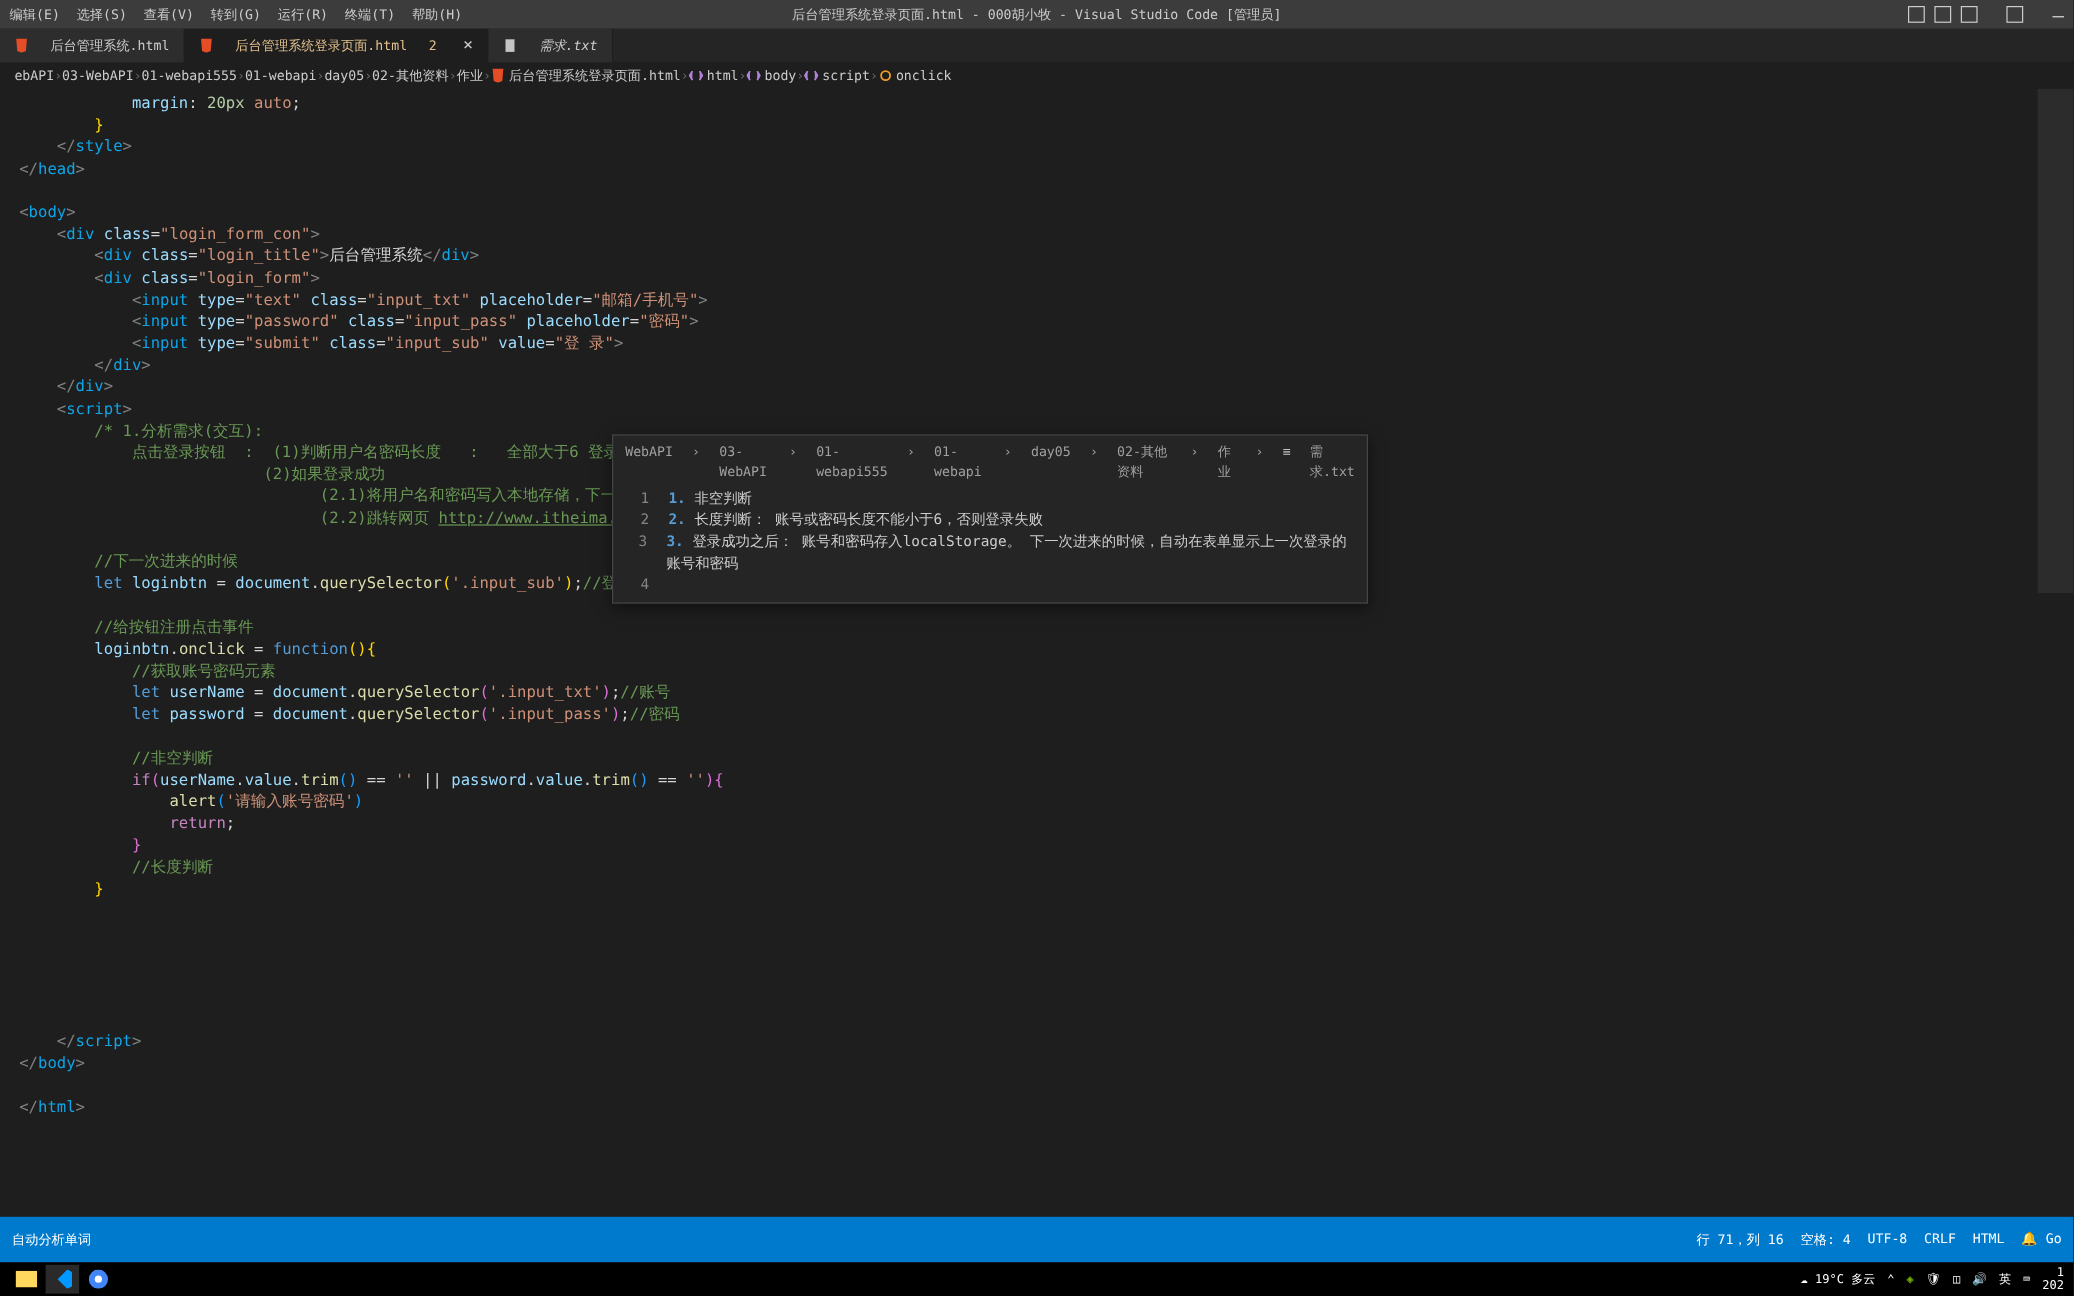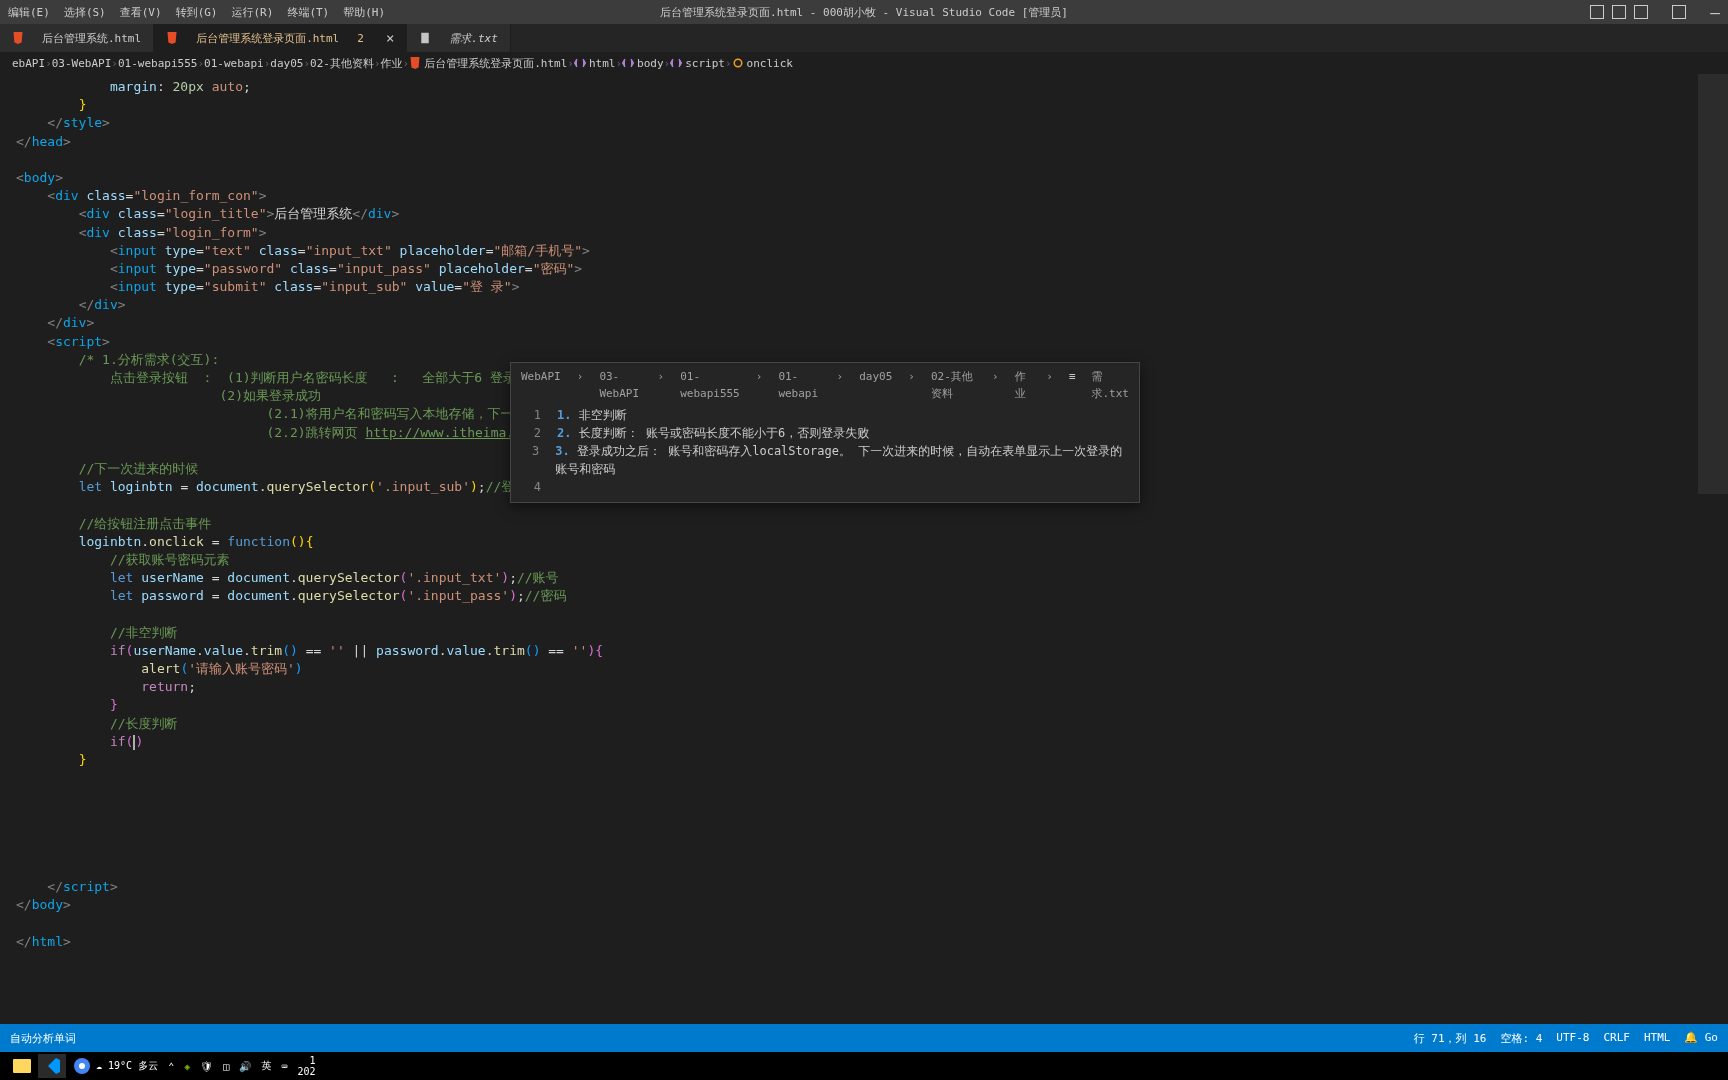--- a/index.html
+++ b/index.html
@@ -48,24 +48,24 @@
 
 .hover-popup { position: absolute; background: #252526; border: 1px solid #454545; padding: 6px 10px; font-size: 12px; line-height: 1.5; box-shadow: 0 4px 12px rgba(0,0,0,0.5); }
 .hover-breadcrumb { font-size: 11px; color: #a0a0a0; margin-bottom: 4px; display: flex; gap: 16px; }
 .hover-line { display: flex; }
 .hover-lineno { color: #858585; width: 20px; text-align: right; margin-right: 16px; }
 .hover-bold { color: #569cd6; font-weight: bold; }
 
 .minimap { position: absolute; right: 0; top: 74px; width: 30px; height: 700px; background: #1e1e1e; opacity: 0.5; }
 .minimap-content { background: linear-gradient(#3a3a3a 0%, #3a3a3a 60%, transparent 60%); height: 100%; }
 
-.statusbar { position: absolute; bottom: 28px; left: 0; right: 0; height: 28px; background: #007acc; display: flex; align-items: center; justify-content: space-between; padding: 0 10px; font-size: 11px; color: #ffffff; }
+.statusbar { position: absolute; bottom: 28px; left: 0; right: 0; height: 38px; background: #007acc; display: flex; align-items: center; justify-content: space-between; padding: 0 10px; font-size: 11px; color: #ffffff; }
 .status-left, .status-right { display: flex; gap: 14px; }
 
-.taskbar { position: absolute; bottom: 0; left: 0; right: 0; height: 28px; background: #000000; display: flex; align-items: center; padding: 0 8px; }
+.taskbar { position: absolute; bottom: 0; left: 0; right: 0; height: 28px; background: #000000; display: flex; align-items: center; justify-content: space-between; padding: 0 8px; }
 .task-left { display: flex; gap: 2px; }
 .task-icon { width: 28px; height: 24px; display: flex; align-items: center; justify-content: center; }
 .task-right { display: flex; gap: 10px; align-items: center; color: #ffffff; font-size: 10px; }
 .cursor-box { display: inline-block; border: 1px solid #aeafad; width: 1px; height: 15px; vertical-align: middle; }
 </style>
 </head>
 <body>
 
 <div class="menubar">
   <div class="menu-left">
@@ -193,21 +193,20 @@
 <div class="line">            <span class="com">//获取账号密码元素</span></div>
 <div class="line">            <span class="kw">let</span> <span class="var">userName</span> <span class="op">=</span> <span class="var">document</span><span class="op">.</span><span class="fn">querySelector</span><span class="brace-p">(</span><span class="str">'.input_txt'</span><span class="brace-p">)</span><span class="op">;</span><span class="com">//账号</span></div>
 <div class="line">            <span class="kw">let</span> <span class="var">password</span> <span class="op">=</span> <span class="var">document</span><span class="op">.</span><span class="fn">querySelector</span><span class="brace-p">(</span><span class="str">'.input_pass'</span><span class="brace-p">)</span><span class="op">;</span><span class="com">//密码</span></div>
 <div class="line"> </div>
 <div class="line">            <span class="com">//非空判断</span></div>
 <div class="line">            <span class="kw2">if</span><span class="brace-p">(</span><span class="var">userName</span><span class="op">.</span><span class="prop">value</span><span class="op">.</span><span class="fn">trim</span><span class="brace-b">()</span> <span class="op">==</span> <span class="str">''</span> <span class="op">||</span> <span class="var">password</span><span class="op">.</span><span class="prop">value</span><span class="op">.</span><span class="fn">trim</span><span class="brace-b">()</span> <span class="op">==</span> <span class="str">''</span><span class="brace-p">)</span><span class="brace-p">{</span></div>
 <div class="line">                <span class="fn">alert</span><span class="brace-b">(</span><span class="str">'请输入账号密码'</span><span class="brace-b">)</span></div>
 <div class="line">                <span class="kw2">return</span><span class="op">;</span></div>
 <div class="line">            <span class="brace-p">}</span></div>
 <div class="line">            <span class="com">//长度判断</span></div>
-<div class="line">            <span class="kw2">if</span><span class="brace-p">(</span><span class="cursor-box"></span><span class="brace-p">)</span></div>
 <div class="line">        <span class="brace-y">}</span></div>
 <div class="line"> </div>
 <div class="line"> </div>
 <div class="line"> </div>
 <div class="line"> </div>
 <div class="line"> </div>
 <div class="line"> </div>
 <div class="line">    <span class="tag">&lt;/</span><span class="tagname">script</span><span class="tag">&gt;</span></div>
 <div class="line"><span class="tag">&lt;/</span><span class="tagname">body</span><span class="tag">&gt;</span></div>
 <div class="line"> </div>

